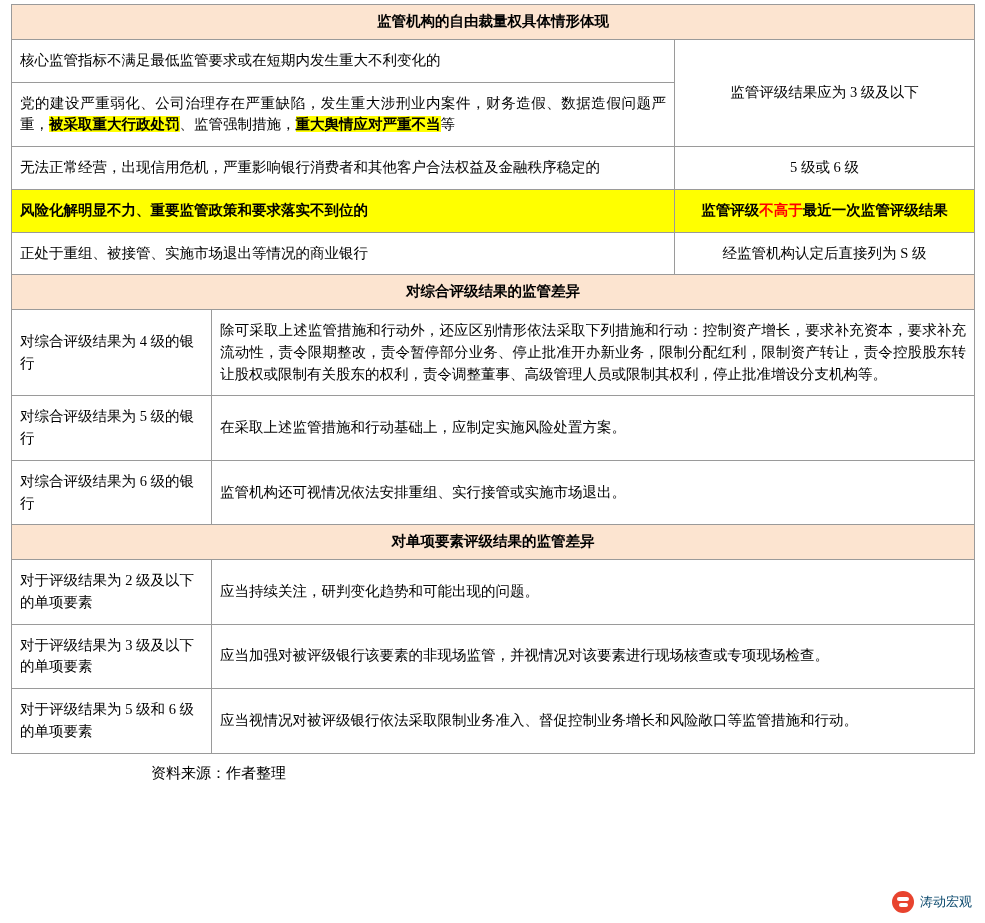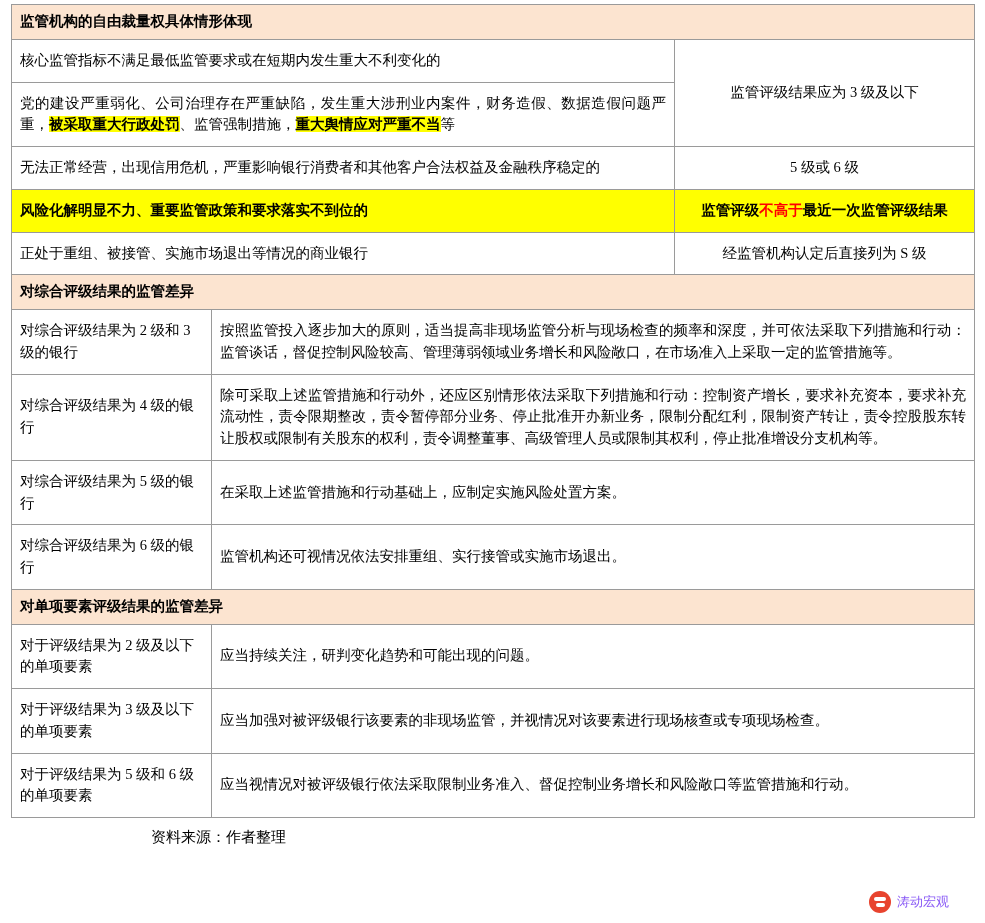--- a/index.html
+++ b/index.html
@@ -29,21 +29,21 @@
   table.main td {
     border: 1px solid #9a9a9a;
     padding: 10px 8px;
     font-size: 14.5px;
     line-height: 1.5;
     vertical-align: middle;
     word-break: break-all;
   }
   .section-head {
     background: #fce4d0;
-    text-align: left;
+    text-align: center;
     font-weight: bold;
     font-size: 15px;
     padding: 6px 8px !important;
   }
   .hl {
     background: #ffff00;
   }
   .hl-row td {
     background: #ffff00;
     margin-left: 44px;
@@ -61,26 +61,26 @@
   .just {
     text-align: justify;
     text-justify: inter-ideograph;
   }
   .source {
     margin: 10px 0 0 140px;
     font-size: 15px;
   }
   .wm {
     position: absolute;
-    right: 36px;
+    right: 13px;
     bottom: 10px;
     display: flex;
     align-items: center;
     gap: 6px;
-    color: #8b5cf6;
+    color: #0c4a6e;
     font-size: 13px;
     font-family: "Liberation Sans", sans-serif;
   }
   .wm-logo {
     width: 22px;
     height: 22px;
     border-radius: 50%;
     background: #e8432e;
     position: relative;
     flex: 0 0 auto;
@@ -146,24 +146,20 @@
     </tbody>
   </table>
 
   <table class="main" style="margin-top:-1px;">
     <colgroup>
       <col style="width:200px">
       <col style="width:763px">
     </colgroup>
     <tbody>
       <tr>
-        <td>对综合评级结果为 2 级和 3 级的银行</td>
-        <td class="just">按照监管投入逐步加大的原则，适当提高非现场监管分析与现场检查的频率和深度，并可依法采取下列措施和行动：监管谈话，督促控制风险较高、管理薄弱领域业务增长和风险敞口，在市场准入上采取一定的监管措施等。</td>
-      </tr>
-      <tr>
         <td>对综合评级结果为 4 级的银行</td>
         <td class="just">除可采取上述监管措施和行动外，还应区别情形依法采取下列措施和行动：控制资产增长，要求补充资本，要求补充流动性，责令限期整改，责令暂停部分业务、停止批准开办新业务，限制分配红利，限制资产转让，责令控股股东转让股权或限制有关股东的权利，责令调整董事、高级管理人员或限制其权利，停止批准增设分支机构等。</td>
       </tr>
       <tr>
         <td>对综合评级结果为 5 级的银行</td>
         <td class="just">在采取上述监管措施和行动基础上，应制定实施风险处置方案。</td>
       </tr>
       <tr>
         <td>对综合评级结果为 6 级的银行</td>
         <td class="just">监管机构还可视情况依法安排重组、实行接管或实施市场退出。</td>

